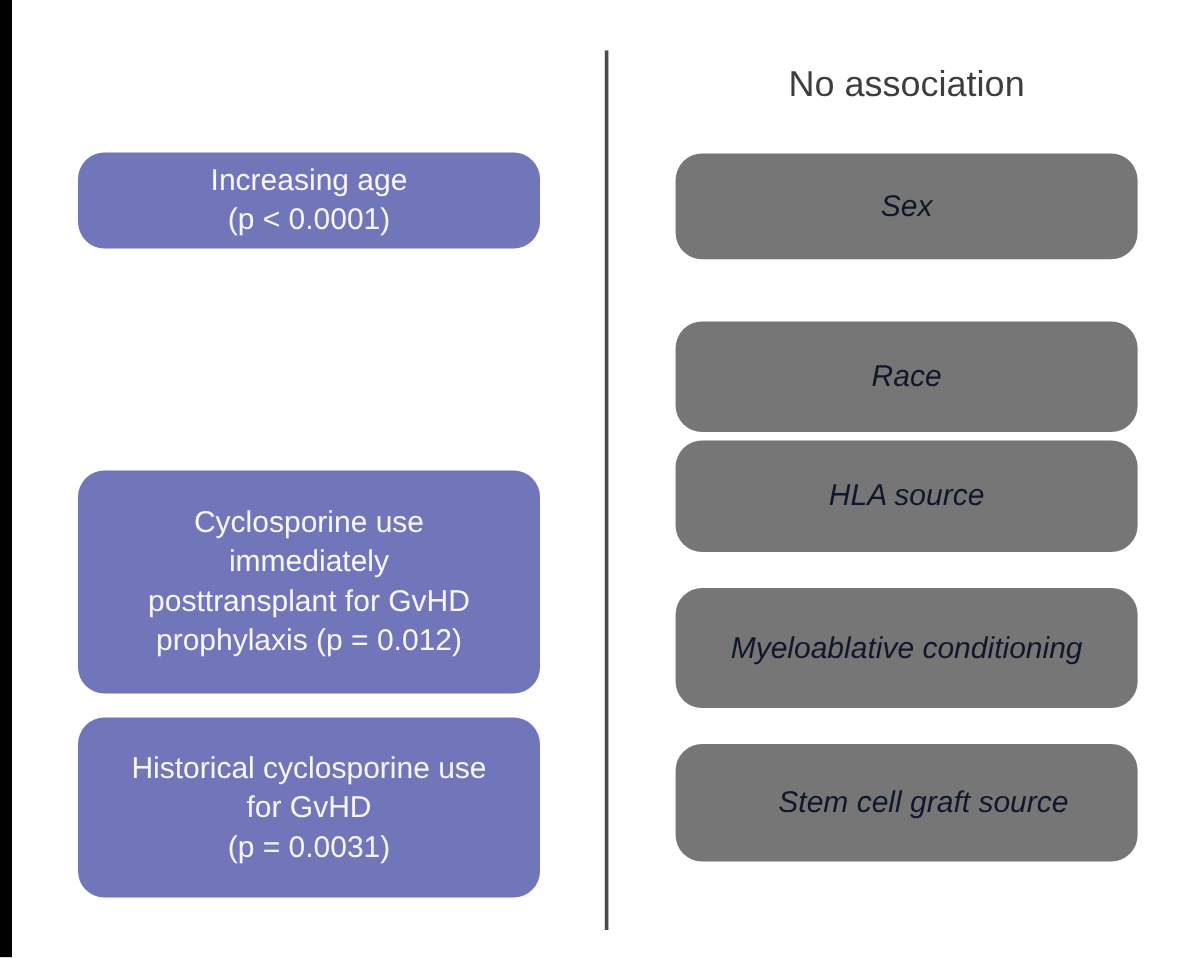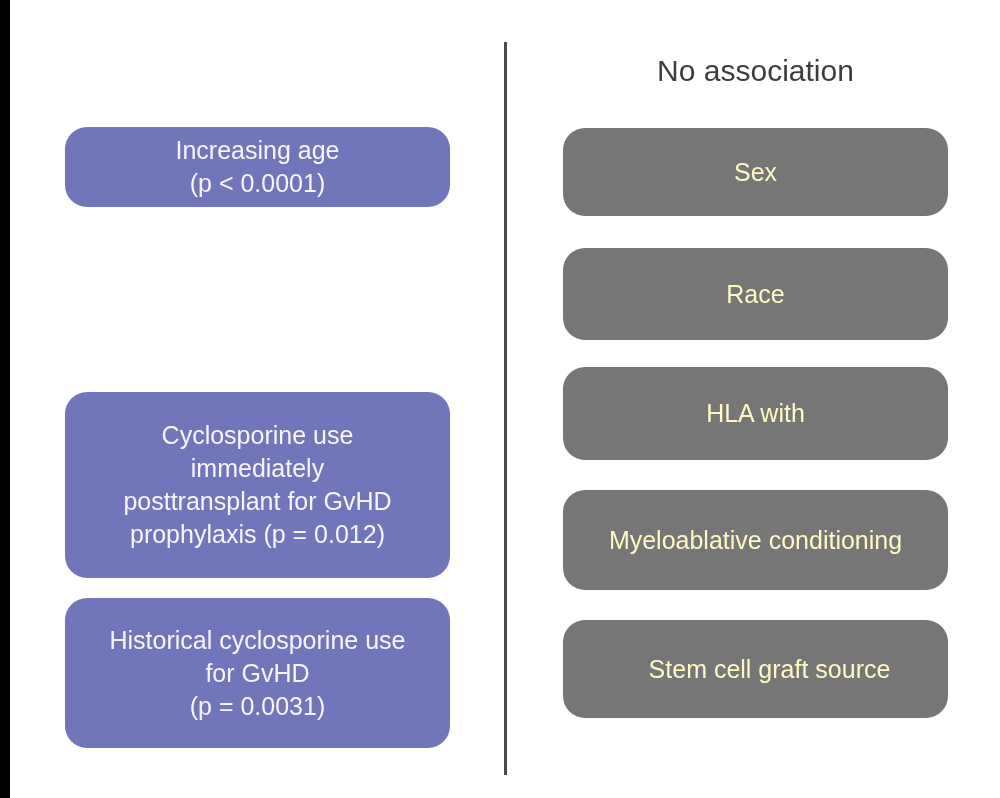--- a/index.html
+++ b/index.html
@@ -50,21 +50,21 @@
     align-items: center;
     justify-content: center;
     text-align: center;
     white-space: pre-line;
     font-size: 25px;
     line-height: 33px;
     padding: 0 12px;
     box-sizing: border-box;
   }
   .box.purple { left: 65px;  background: #7175b9; color: #f8f5fc; }
-  .box.gray   { left: 563px; background: #767676; color: #fef9c3; }
+  .box.gray   { left: 563px; background: #767676; color: #0f172a; font-style: italic; }
   .pb1 { top: 127px; height: 80px;  }
   .pb2 { top: 243px; height: 118px; }
   .pb3 { top: 392px; height: 186px; }
   .pb4 { top: 598px; height: 150px; }
   .gb1 { top: 128px; height: 88px;  }
   .gb2 { top: 248px; height: 92px;  }
   .gb3 { top: 367px; height: 93px;  }
   .gb4 { top: 490px; height: 100px; }
   .gb5 { top: 620px; height: 98px;  }
 </style>
@@ -88,21 +88,21 @@
 immediately
 posttransplant for GvHD
 prophylaxis (p = 0.012)</div>
 
   <div class="box purple pb4" style="background-color: rgb(113, 117, 185);">Historical cyclosporine use
 for GvHD
 (p = 0.0031)</div>
 
   <div class="box gray gb1" style="background-color: rgb(118, 118, 118);">Sex</div>
 
-  <div class="box gray gb2" style="background-color: rgb(118, 118, 118);">Race</div>
+  <div class="box gray gb2" style="background-color: rgb(118, 118, 118); margin-top: 20px;">Race</div>
 
-  <div class="box gray gb3" style="background-color: rgb(118, 118, 118);">HLA with</div>
+  <div class="box gray gb3" style="background-color: rgb(118, 118, 118);">HLA source</div>
 
   <div class="box gray gb4" style="background-color: rgb(118, 118, 118);">Myeloablative conditioning</div>
 
   <div class="box gray gb5" style="background-color: rgb(118, 118, 118); padding-left: 40px;">Stem cell graft source</div>
 
 </div>
 
 </body></html>

